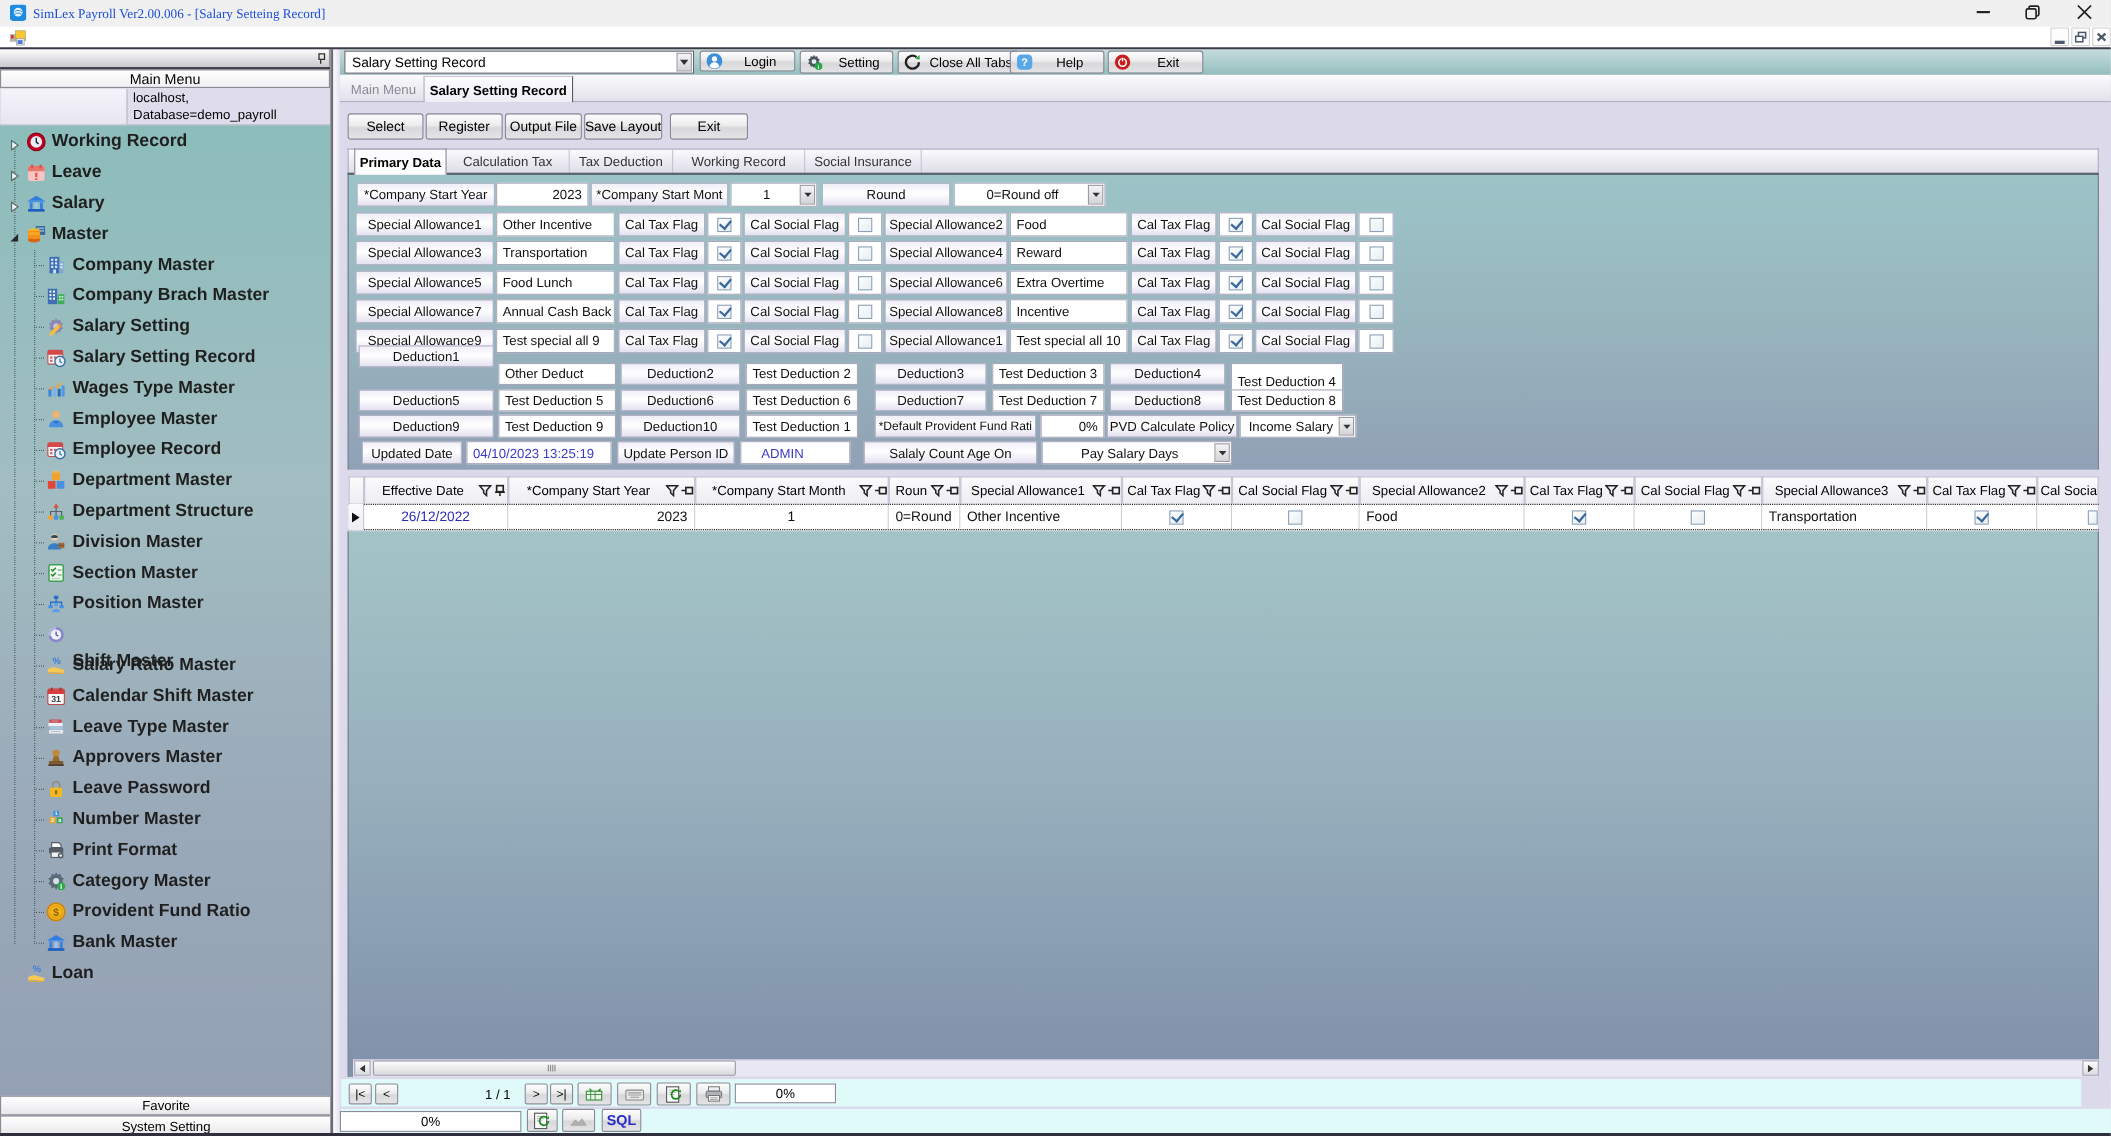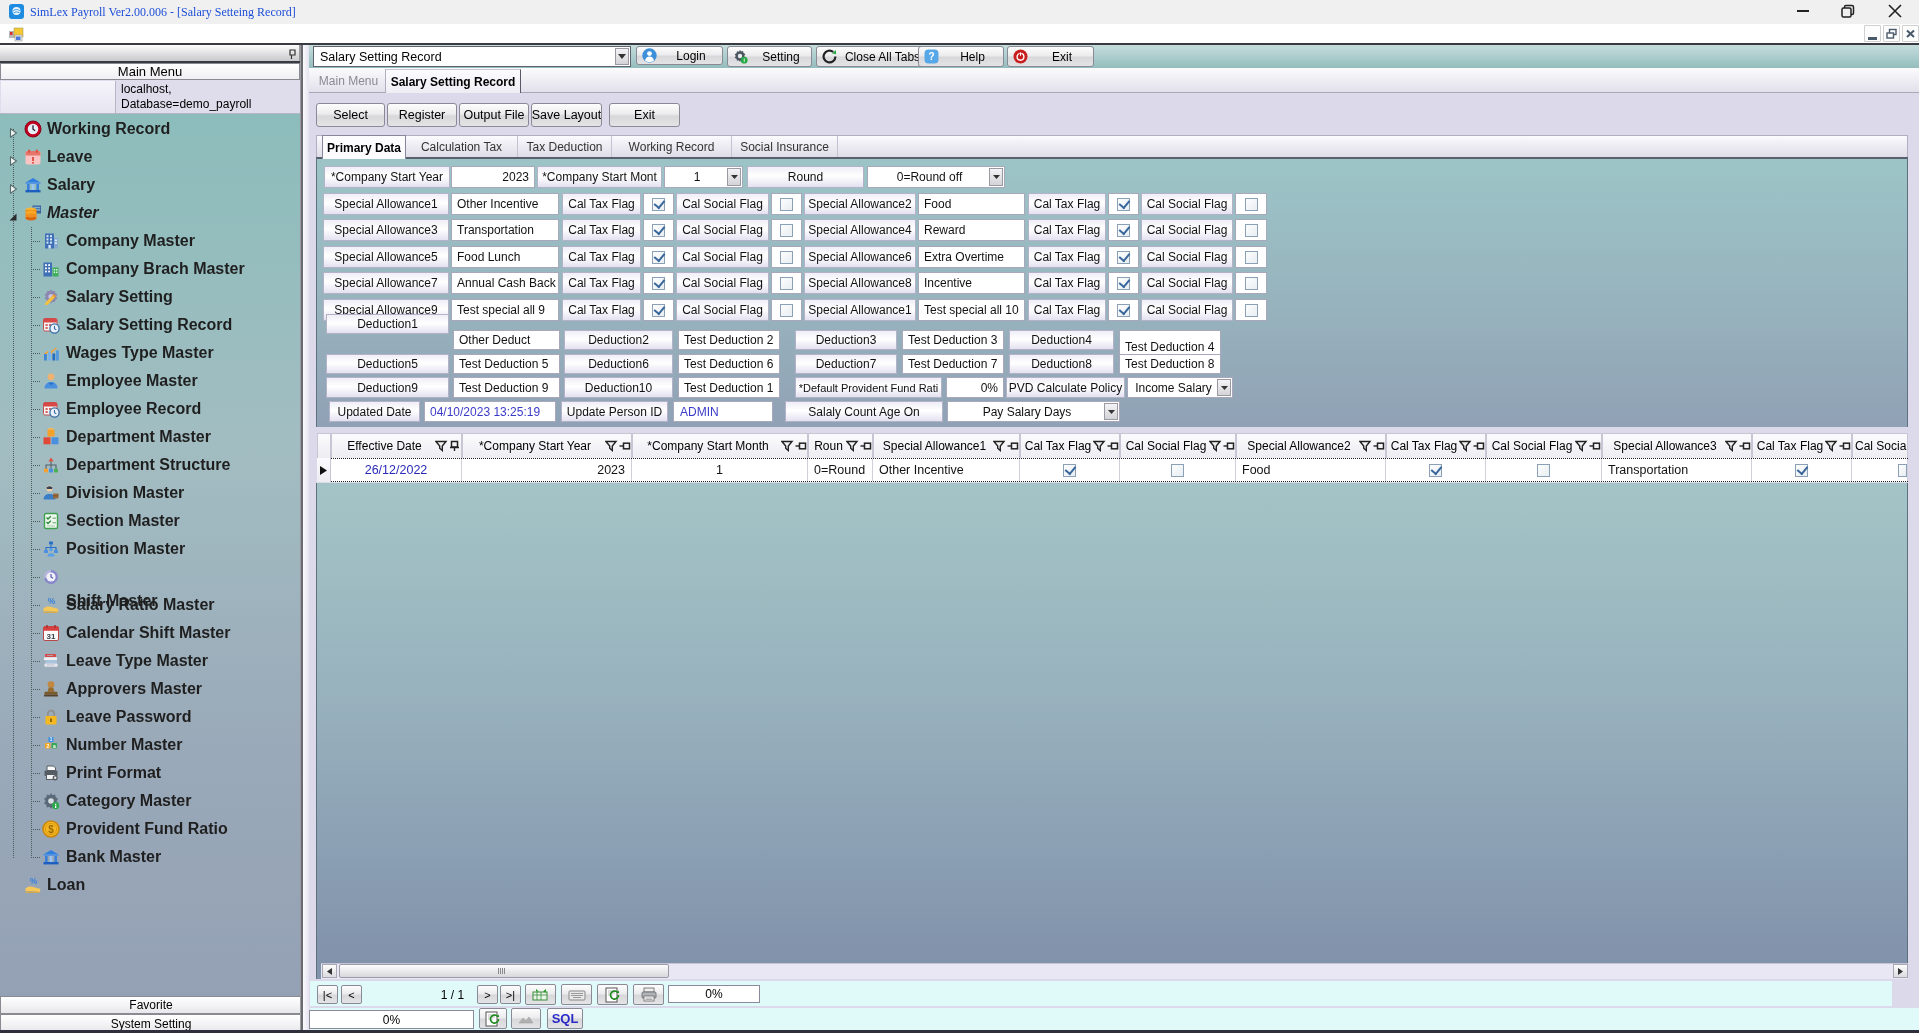--- a/index.html
+++ b/index.html
@@ -108,21 +108,21 @@
 <div style="position:absolute;left:24px;top:204px;width:18px;height:18px;"><svg width="18" height="18" viewBox="0 0 18 18">
         <rect x="8.5" y="1.5" width="8.5" height="8" fill="#39659c"></rect>
         <rect x="9.4" y="2.8" width="6.7" height="1.5" fill="#85aed6"></rect>
         <rect x="9.4" y="5.2" width="6.7" height="1.5" fill="#85aed6"></rect>
         <ellipse cx="7" cy="5.8" rx="5.5" ry="2.2" fill="#f8b830"></ellipse>
         <rect x="1.5" y="5.8" width="11" height="8.4" fill="#ef8f1c"></rect>
         <ellipse cx="7" cy="14.2" rx="5.5" ry="2.2" fill="#d9650f"></ellipse>
         <ellipse cx="7" cy="8.6" rx="5.5" ry="2" fill="#f8a825"></ellipse>
         <ellipse cx="7" cy="11.4" rx="5.5" ry="2" fill="#f09020"></ellipse>
       </svg></div>
-<div style="position:absolute;left:47px;top:203px;width:253px;height:20px;display:flex;align-items:center;font-style:italic;">
+<div style="position:absolute;left:47px;top:203px;width:253px;height:20px;display:flex;align-items:center;">
       <span class="treetxt">Master</span>
     </div>
 <div class="dot-h" style="position:absolute;left:31px;top:241px;width:9px;height:1px;"></div>
 <div style="position:absolute;left:42px;top:232px;width:18px;height:18px;"><svg width="18" height="18" viewBox="0 0 18 18">
         <rect x="3" y="1.5" width="9" height="15" fill="#3f6fb5"></rect>
         <rect x="12" y="6" width="3.8" height="10.5" fill="#85a8cf"></rect>
         <g fill="#d8e8fa">
           <rect x="4.5" y="3.2" width="2" height="2"></rect>
           <rect x="8" y="3.2" width="2" height="2"></rect>
           <rect x="4.5" y="6.4" width="2" height="2"></rect>
@@ -813,21 +813,21 @@
 <div style="position:absolute;left:329px;top:401px;width:91px;height:21px;">
       <div class="lbl" style="width:100%;height:100%;font-size:12px">Updated Date</div>
     </div>
 <div style="position:absolute;left:424px;top:401px;width:132px;height:21px;">
       <div class="val" style="width:100%;height:100%;justify-content:flex-start;color:#3a3ac8;padding:0 5px">04/10/2023 13:25:19</div>
     </div>
 <div style="position:absolute;left:561px;top:401px;width:107px;height:21px;">
       <div class="lbl" style="width:100%;height:100%;font-size:12px">Update Person ID</div>
     </div>
 <div style="position:absolute;left:673px;top:401px;width:100px;height:21px;">
-      <div class="val" style="width:100%;height:100%;justify-content:flex-start;color:#3a3ac8;padding:0 6px">ADMIN</div>
+      <div class="val" style="width:100%;height:100%;justify-content:flex-start;color:#3a3ac8;padding:0 18px">ADMIN</div>
     </div>
 <div style="position:absolute;left:785px;top:401px;width:158px;height:21px;">
       <div class="lbl" style="width:100%;height:100%;font-size:12px">Salaly Count Age On</div>
     </div>
 <div style="position:absolute;left:947px;top:401px;width:173px;height:21px;">
       <div class="val" style="width:100%;height:100%;justify-content:center;padding-right:18px">Pay Salary Days</div>
     </div>
 <div style="position:absolute;left:1104px;top:403px;width:14px;height:17px;background:linear-gradient(180deg,#f4f4f6,#d4d4d8);border:1px solid #9a9aa4;display:flex;align-items:center;justify-content:center;">
       <svg width="7" height="4" viewBox="0 0 7 4">
         <path d="M0 0h7L3.5 4z" fill="#333"></path>

